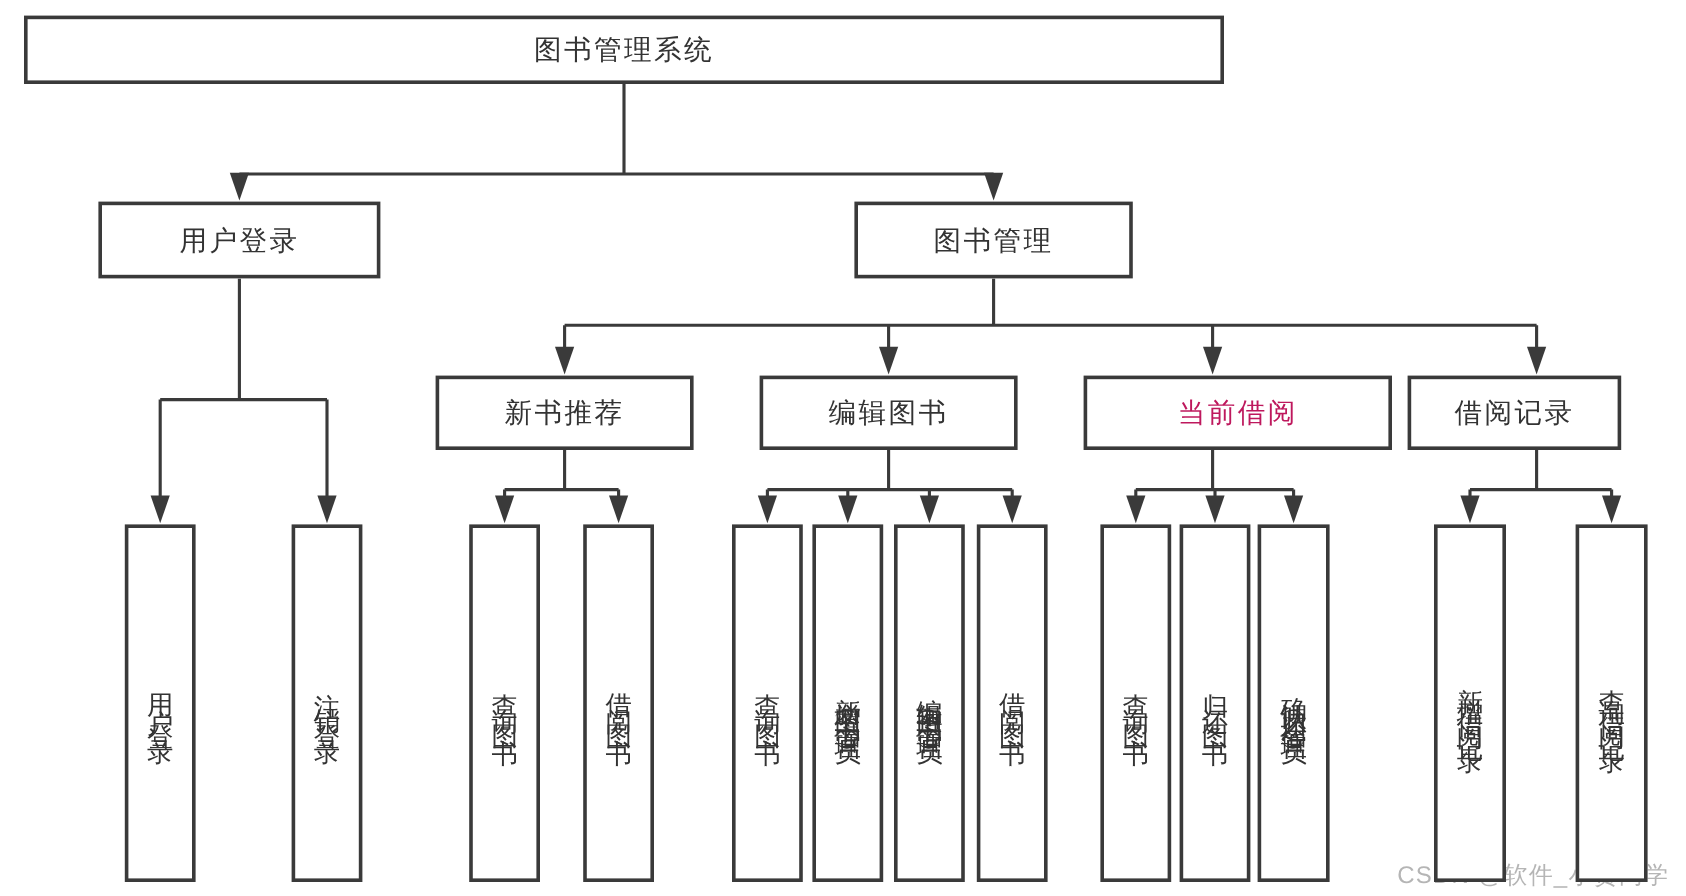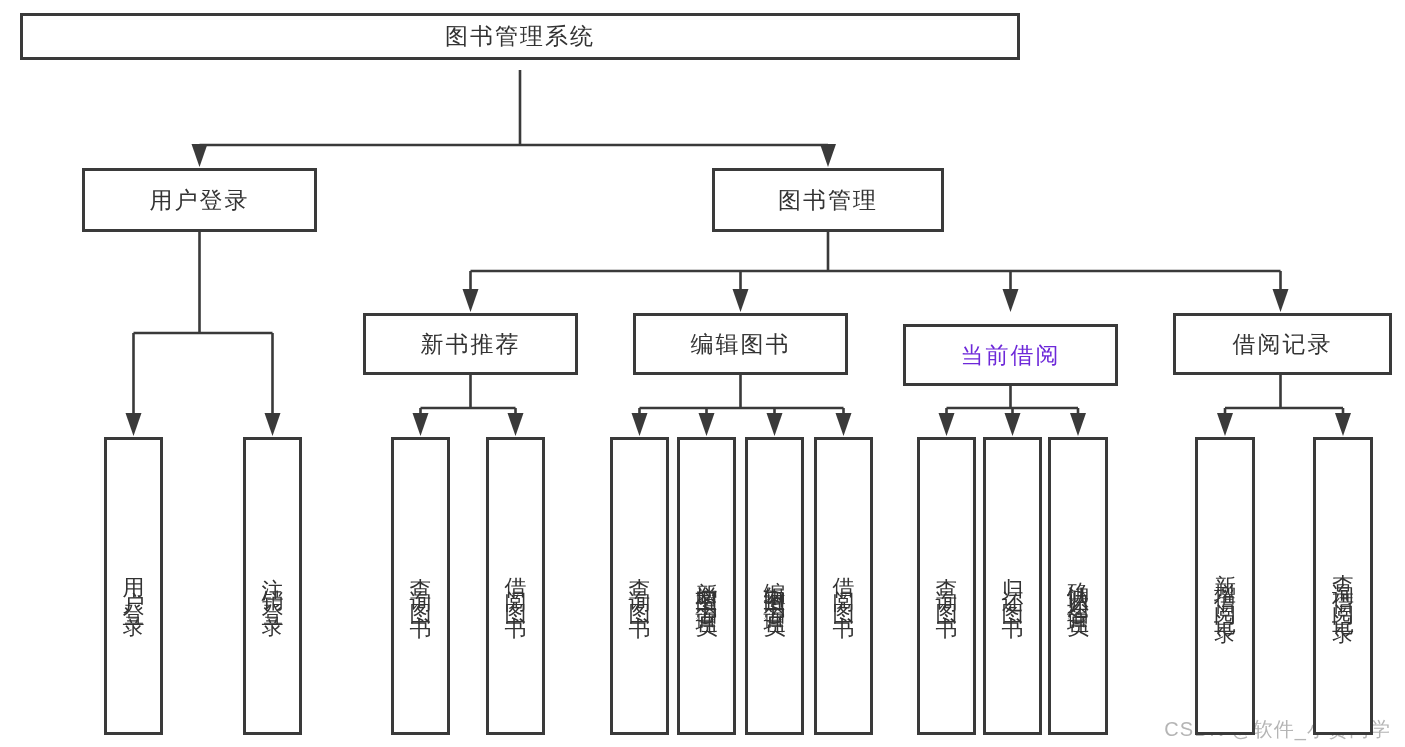--- a/index.html
+++ b/index.html
@@ -66,39 +66,39 @@
       <polygon points="766.5,413 782.5,413 774.5,436" fill="#3a3a3a"></polygon>
       <polygon points="835.5,413 851.5,413 843.5,436" fill="#3a3a3a"></polygon>
       <polygon points="938.5,413 954.5,413 946.5,436" fill="#3a3a3a"></polygon>
       <polygon points="1004.5,413 1020.5,413 1012.5,436" fill="#3a3a3a"></polygon>
       <polygon points="1070,413 1086,413 1078,436" fill="#3a3a3a"></polygon>
       <polygon points="1217,413 1233,413 1225,436" fill="#3a3a3a"></polygon>
       <polygon points="1335,413 1351,413 1343,436" fill="#3a3a3a"></polygon>
     </svg>
 
   <div id="watermark" style="color: rgb(181, 181, 181);">CSDN @软件_小贺同学</div>
-<div class="node" style="left: 20px; top: 13px; width: 1000px; height: 47px; border-color: rgb(58, 58, 58); color: rgb(51, 51, 51);">
+<div class="node" style="left: 20px; top: 13px; width: 1000px; height: 57px; border-color: rgb(58, 58, 58); color: rgb(51, 51, 51);">
       <span>图书管理系统</span>
     </div>
     <div class="node" style="left: 82px; top: 168px; width: 235px; height: 64px; border-color: rgb(58, 58, 58); color: rgb(51, 51, 51);">
       <span>用户登录</span>
     </div>
     <div class="node" style="left: 712px; top: 168px; width: 232px; height: 64px; border-color: rgb(58, 58, 58); color: rgb(51, 51, 51); font-family: Liberation Serif, serif;">
       <span>图书管理</span>
     </div>
     <div class="node" style="left: 363px; top: 313px; width: 215px; height: 62px; border-color: rgb(58, 58, 58); color: rgb(51, 51, 51);">
       <span>新书推荐</span>
     </div>
     <div class="node" style="left: 633px; top: 313px; width: 215px; height: 62px; border-color: rgb(58, 58, 58); color: rgb(51, 51, 51);">
       <span>编辑图书</span>
     </div>
-    <div class="node" style="left: 903px; top: 324px; width: 215px; height: 62px; border-color: rgb(58, 58, 58); color: #6d28d9;">
+    <div class="node" style="left: 903px; top: 313px; width: 257px; height: 62px; border-color: rgb(58, 58, 58); color: #be185d;">
       <span>当前借阅</span>
     </div>
-    <div class="node" style="left: 1173px; top: 313px; width: 219px; height: 62px; border-color: rgb(58, 58, 58); color: rgb(51, 51, 51);">
+    <div class="node" style="left: 1173px; top: 313px; width: 178px; height: 62px; border-color: rgb(58, 58, 58); color: rgb(51, 51, 51);">
       <span>借阅记录</span>
     </div>
     <div class="node vertical" style="left: 104px; top: 437px; width: 59px; height: 298px; border-color: rgb(58, 58, 58); color: rgb(51, 51, 51);">
       <span style="letter-spacing: 13px;">用户登录</span>
     </div>
     <div class="node vertical" style="left: 243px; top: 437px; width: 59px; height: 298px; border-color: rgb(58, 58, 58); color: rgb(51, 51, 51);">
       <span style="letter-spacing: 13px;">注销登录</span>
     </div>
     <div class="node vertical" style="left: 391px; top: 437px; width: 59px; height: 298px; border-color: rgb(58, 58, 58); color: rgb(51, 51, 51);">
       <span style="letter-spacing: 13px;">查询图书</span>

